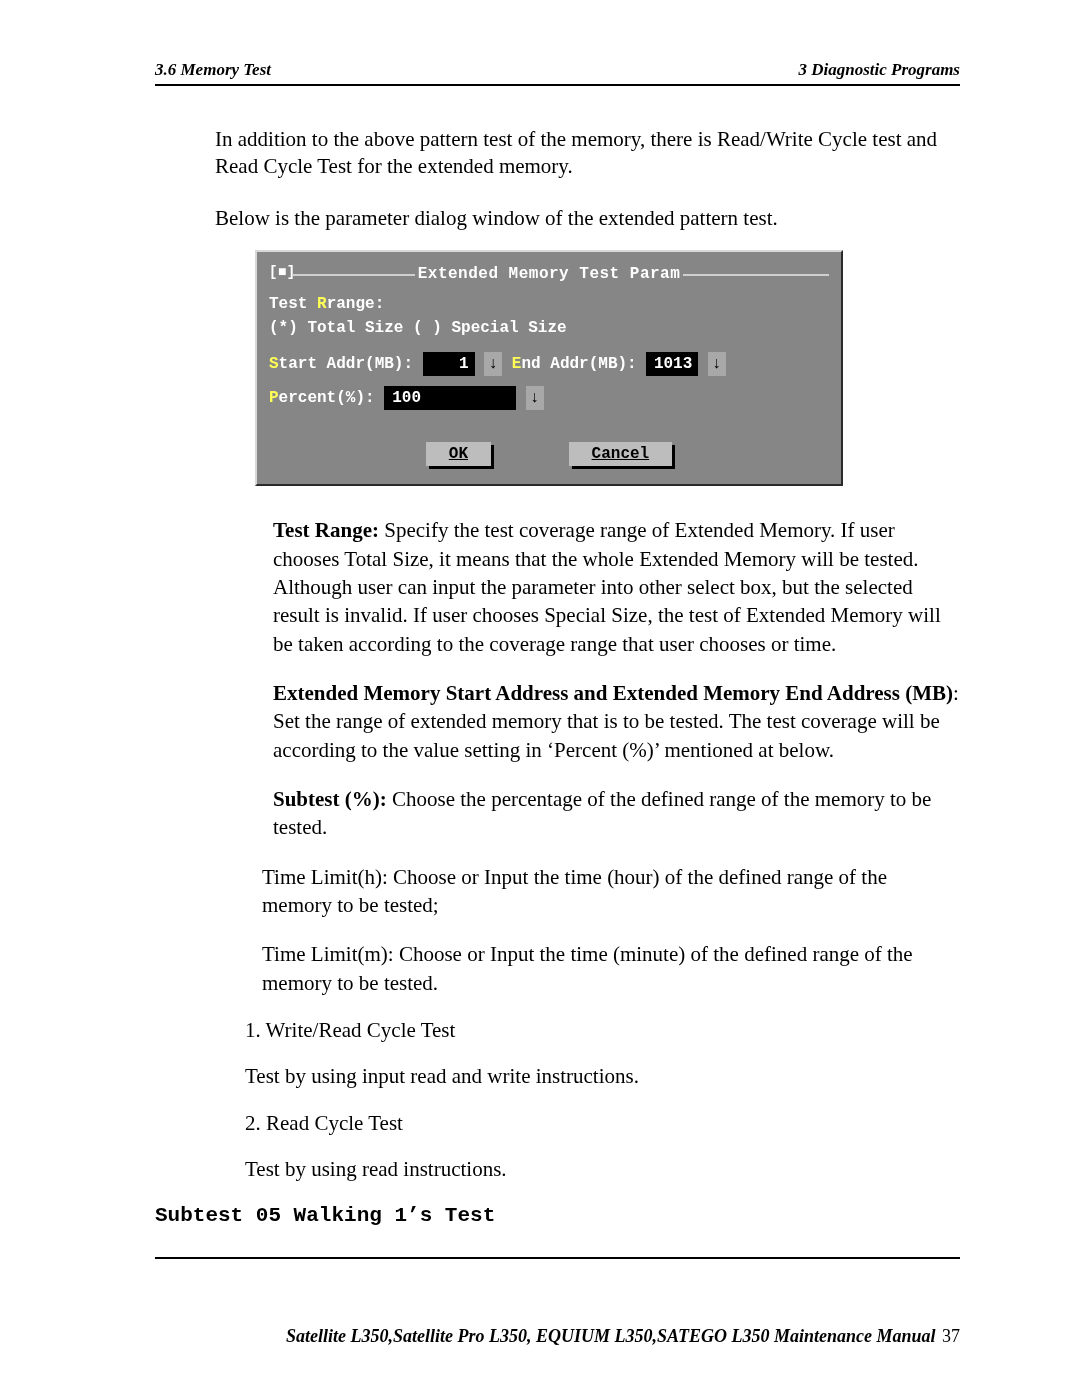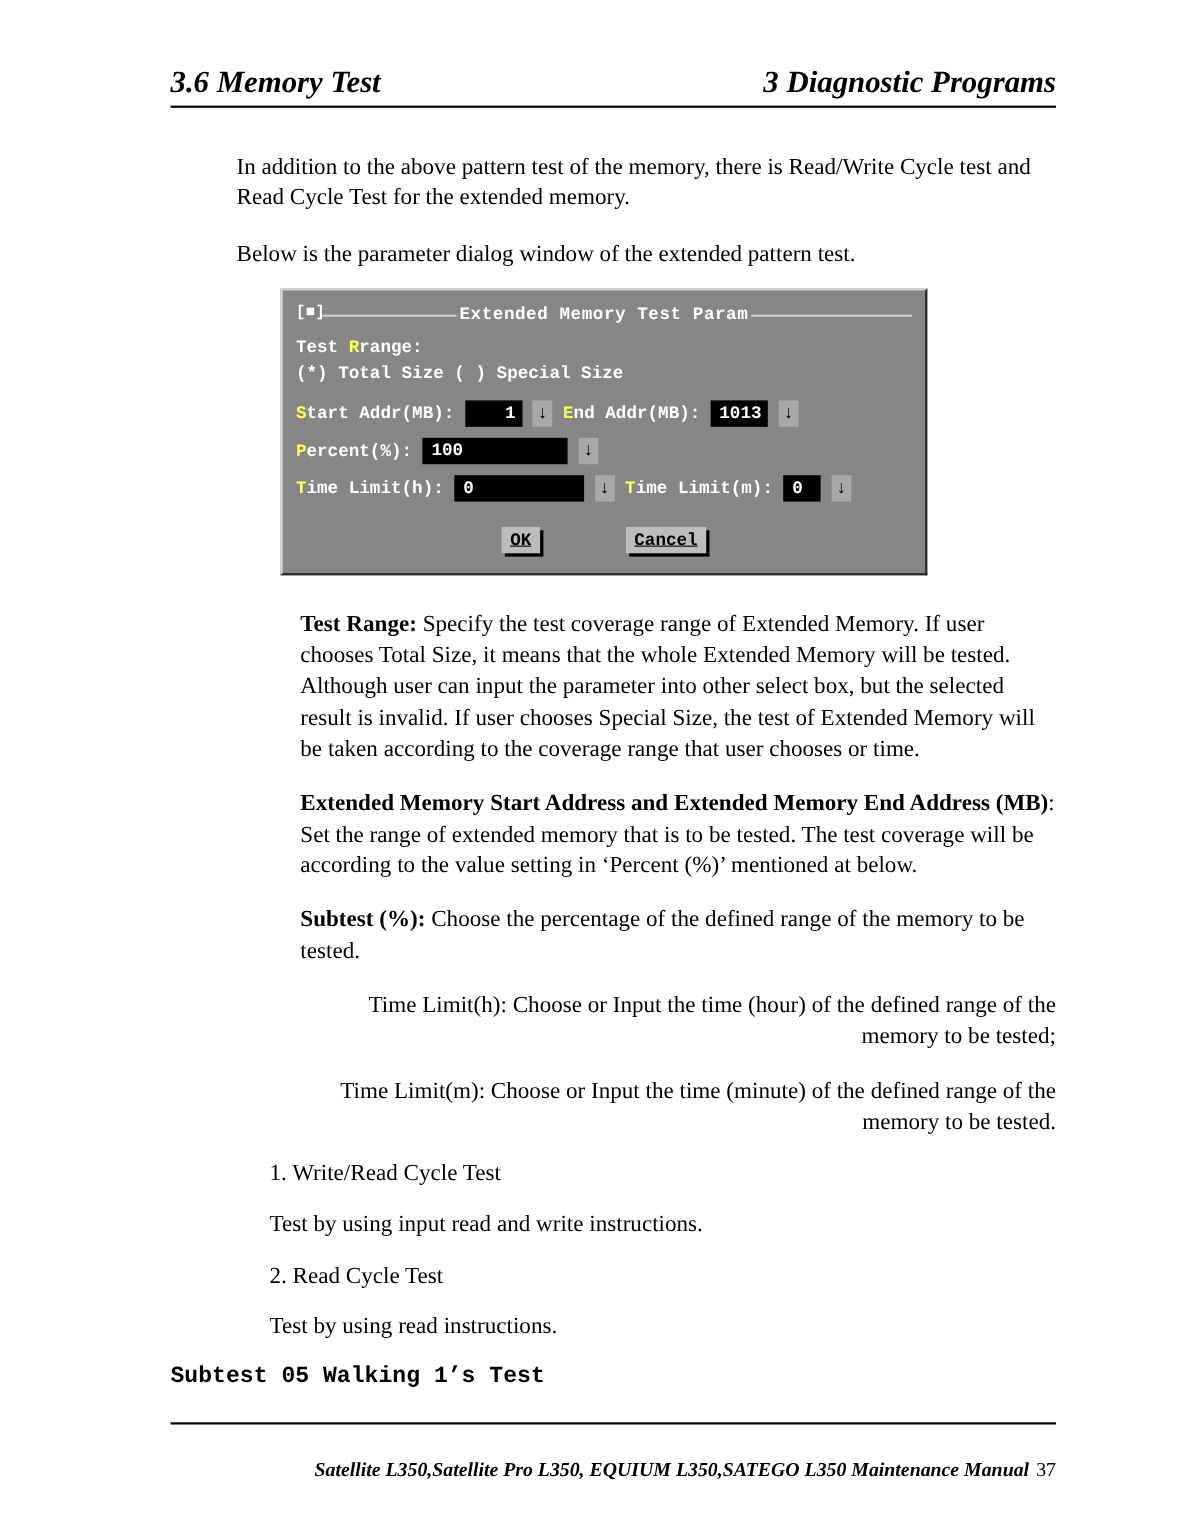--- a/index.html
+++ b/index.html
@@ -16,21 +16,21 @@
   .page {
     padding: 60px 120px 40px 155px;
     position: relative;
     height: 100%;
   }
   .header-row {
     display: flex;
     justify-content: space-between;
     font-style: italic;
     font-weight: bold;
-    font-size: 28px;
+    font-size: 17px;
     margin-bottom: 4px;
   }
   .hr-top { border: 0; border-top: 2px solid #000; margin: 0 0 40px 0; }
   .hr-bot { border: 0; border-top: 2px solid #000; margin: 30px 0 8px 0; }
   .intro { margin-left: 60px; margin-bottom: 24px; line-height: 1.3; }
   .intro2 { margin-left: 60px; margin-bottom: 18px; line-height: 1.3; }
 
   
   .term-wrap { margin-left: 100px; margin-bottom: 30px; }
   .term {
@@ -89,31 +89,31 @@
     width: 18px;
     text-align: center;
     vertical-align: middle;
   }
   .btnrow { text-align: center; margin-top: 22px; }
   .tbtn {
     display: inline-block;
     background: #bdbdbd;
     color: #000;
     font-weight: bold;
-    padding: 0 8px;
+    padding: 0 23px;
     margin: 0 34px;
     box-shadow: 3px 3px 0 #000;
     text-decoration: underline;
   }
 
   
   .descs { margin-left: 118px; margin-right: 0; }
   .desc { margin-bottom: 20px; line-height: 1.35; }
   .desc .lead { font-weight: bold; }
-  .desc2 { margin-left: 107px; margin-bottom: 20px; line-height: 1.35; text-align: right; }
+  .desc2 { margin-left: 107px; margin-bottom: 20px; line-height: 1.35; }
   .numitem { margin-left: 90px; margin-bottom: 6px; }
   .numtext { margin-left: 90px; margin-bottom: 22px; }
   .subtest { font-weight: bold; font-size: 21px; margin-left: 0; margin-top: 6px; font-family: Liberation Mono, monospace; }
 
   .footer {
     position: absolute;
     left: 155px; right: 120px; bottom: 50px;
     text-align: right;
     font-size: 18px;
   }
@@ -147,21 +147,20 @@
       <div style="height:12px"></div>
 
       <div class="term-row nowrap">    <span class="hl">S</span><span>tart Addr(MB):</span>  <span class="valbox">1</span> <span class="spin">↓</span>   <span class="hl">E</span><span>nd Addr(MB):</span>   <span class="valbox">1013</span> <span class="spin">↓</span></div>
 
       <div style="height:10px"></div>
 
       <div class="term-row nowrap"><span class="hl">P</span><span>ercent(%):</span>    <span class="valbox" style="min-width:132px;text-align:left;padding-left:8px">100</span> <span class="spin">↓</span></div>
 
       <div style="height:10px"></div>
 
-      <div class="term-row nowrap"><span class="hl">T</span><span>ime Limit(h):</span>   <span class="valbox" style="min-width:118px;text-align:left;padding-left:8px">0</span> <span class="spin">↓</span>   <span class="hl">T</span><span>ime Limit(m):</span>   <span class="valbox" style="min-width:34px;text-align:left;padding-left:8px">0</span> <span class="spin">↓</span></div>
 
       <div class="btnrow">
         <span class="tbtn">OK</span>
         <span class="tbtn">Cancel</span>
       </div>
     </div>
   </div>
 
   <div class="descs">
     <p class="desc"><span class="lead">Test Range:</span><span> Specify the test coverage range of Extended Memory. If user chooses Total Size, it means that the whole Extended Memory will be tested. Although user can input the parameter into other select box, but the selected result is invalid. If user chooses Special Size, the test of Extended Memory will be taken according to the coverage range that user chooses or time.</span></p>

